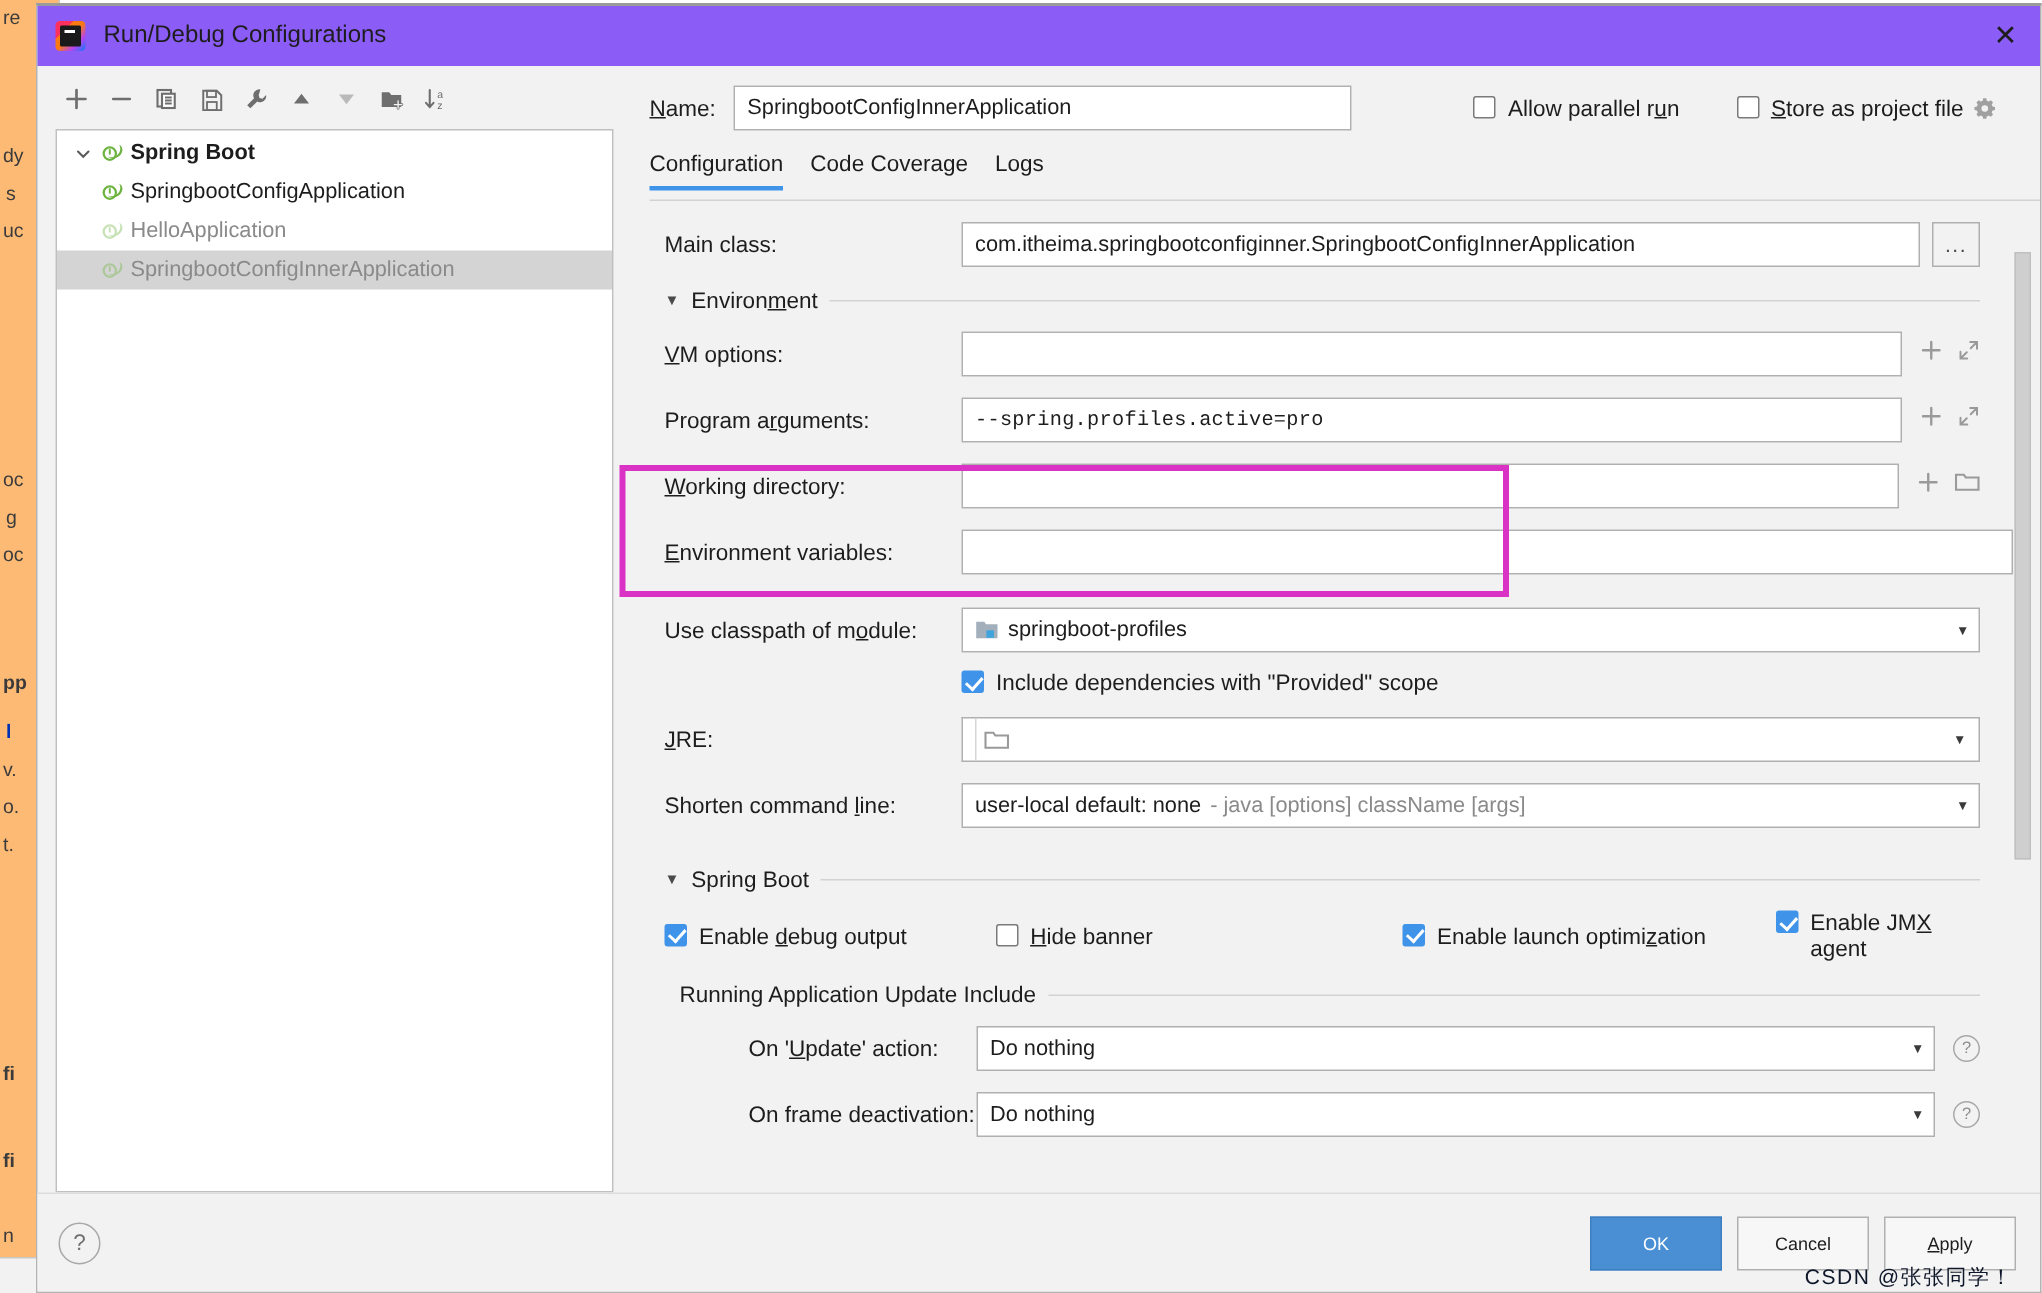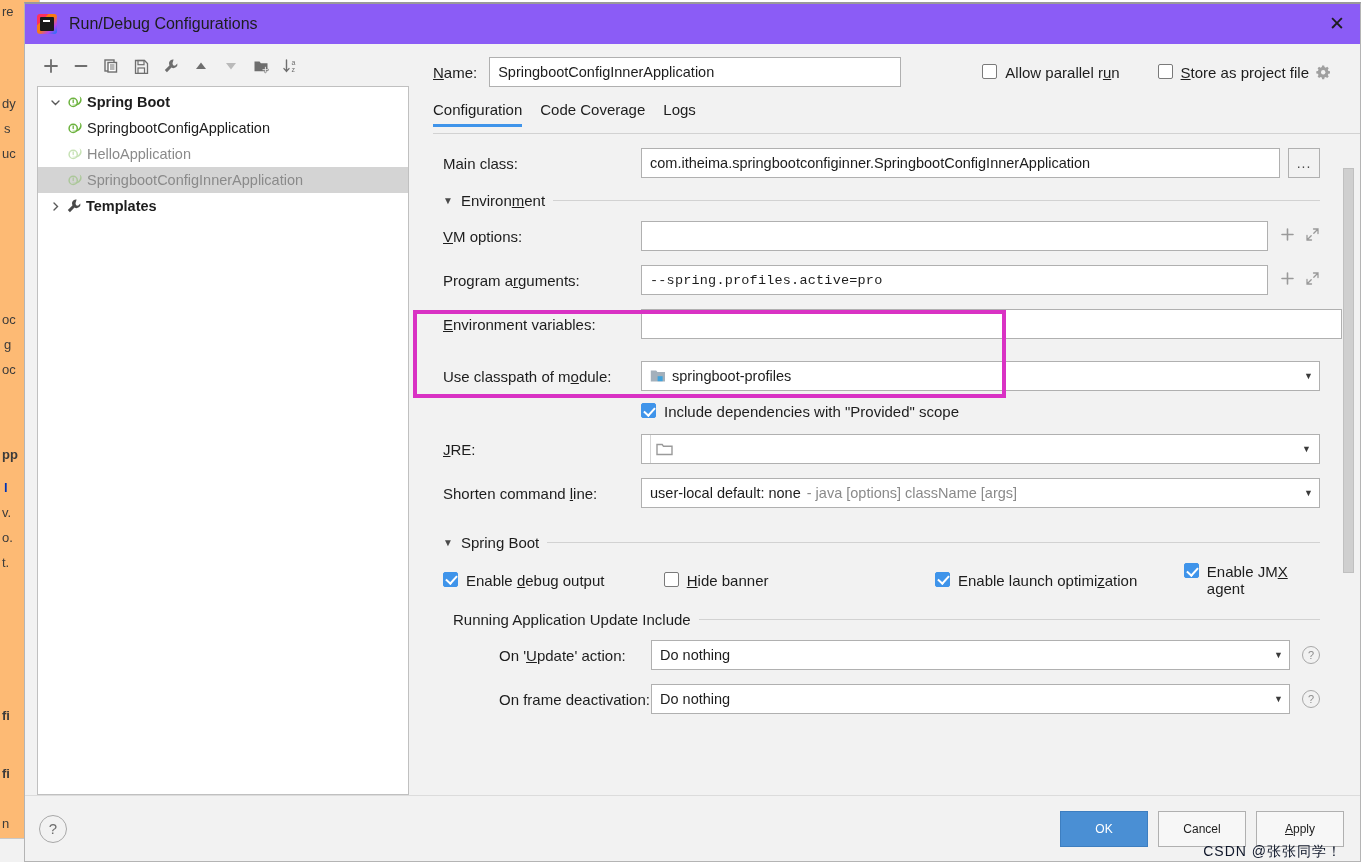--- a/index.html
+++ b/index.html
@@ -407,33 +407,20 @@
           <span class="ricon">
             <svg width="17" height="17" viewBox="0 0 17 17" opacity=".38">
               <path d="M13.4 2.3c.9 1.4 1.1 3.2.4 4.8-1.3 3-5 4.4-8 3.3.9.7 2 1.1 3.2 1.2 3.3.1 6.2-2.2 6.6-5.4.2-1.5-.6-3-2.2-3.9z" fill="#6db33f"></path>
               <circle cx="7.2" cy="8.4" r="4.1" fill="none" stroke="#6db33f" stroke-width="1.5"></circle>
               <path d="M7.2 5.9v2.6" stroke="#6db33f" stroke-width="1.3" stroke-linecap="round"></path>
             </svg>
           </span>
           <span class="lbl grey">SpringbootConfigInnerApplication</span>
         </div>
 
-        <div class="tree-row bold">
-          <span class="tw">
-            <svg width="11" height="11" viewBox="0 0 11 11">
-                <path d="M4 2l3.5 3.5L4 9" stroke="#5a5a5a" stroke-width="1.4" fill="none" stroke-linecap="round"></path>
-              </svg>
-          </span>
-          <span class="ricon">
-            <svg width="16" height="16" viewBox="0 0 16 16">
-              <path d="M10.6 1.6a4 4 0 0 0-4.2 5.9L1.8 12.1l2.1 2.1 4.6-4.6a4 4 0 0 0 5.9-4.2l-2.4 2.4-2-.5-.5-2z" fill="#4a4a4a"></path>
-            </svg>
-          </span>
-          <span class="lbl">Templates</span>
-        </div>
 
       </div>
     </div>
 
     <div class="right-panel">
 
       <div class="name-row">
         <span class="lbl-name"><span class="u">N</span>ame:</span>
         <input class="txt name-input" type="text" value="SpringbootConfigInnerApplication" style="">
         <div style="flex:1 1 auto"></div>
@@ -507,20 +494,38 @@
                 </span>
                 <span>
                   <svg width="15" height="15" viewBox="0 0 15 15">
                       <path d="M8.5 2h4.5v4.5M13 2 8.8 6.2M6.5 13H2V8.5M2 13l4.2-4.2" stroke="#9a9a9a" stroke-width="1.3" fill="none" stroke-linecap="round"></path>
                     </svg>
                 </span>
               </div>
             </div>
           </div>
 
+          <div class="frow">
+            <div class="flabel"><span class="u">W</span>orking directory:</div>
+            <div class="fctl">
+              <div class="inp"></div>
+              <div class="trail">
+                <span>
+                  <svg width="15" height="15" viewBox="0 0 15 15">
+                      <path d="M7.5 2v11M2 7.5h11" stroke="#9a9a9a" stroke-width="1.6" stroke-linecap="round"></path>
+                    </svg>
+                </span>
+                <span>
+                  <svg width="17" height="15" viewBox="0 0 17 15">
+                      <path d="M1 2.5h5.2l1.3 1.8H16v8.2H1z" fill="none" stroke="#9a9a9a" stroke-width="1.4"></path>
+                    </svg>
+                </span>
+              </div>
+            </div>
+          </div>
 
           <div class="frow" style="margin-bottom:22px;">
             <div class="flabel"><span class="u">E</span>nvironment variables:</div>
             <div class="fctl">
               <div class="inp" style="position:relative;"></div>
               <div class="trail" style="margin-left:-36px; padding-left:0;">
                 <span>
                   <svg width="14" height="16" viewBox="0 0 14 16">
                     <rect x="2.5" y="1.5" width="9" height="13" fill="none" stroke="#9a9a9a" stroke-width="1.2"></rect>
                     <path d="M5 4.5h4M5 7h4M5 9.5h4M5 12h4" stroke="#9a9a9a" stroke-width="1.1"></path>

